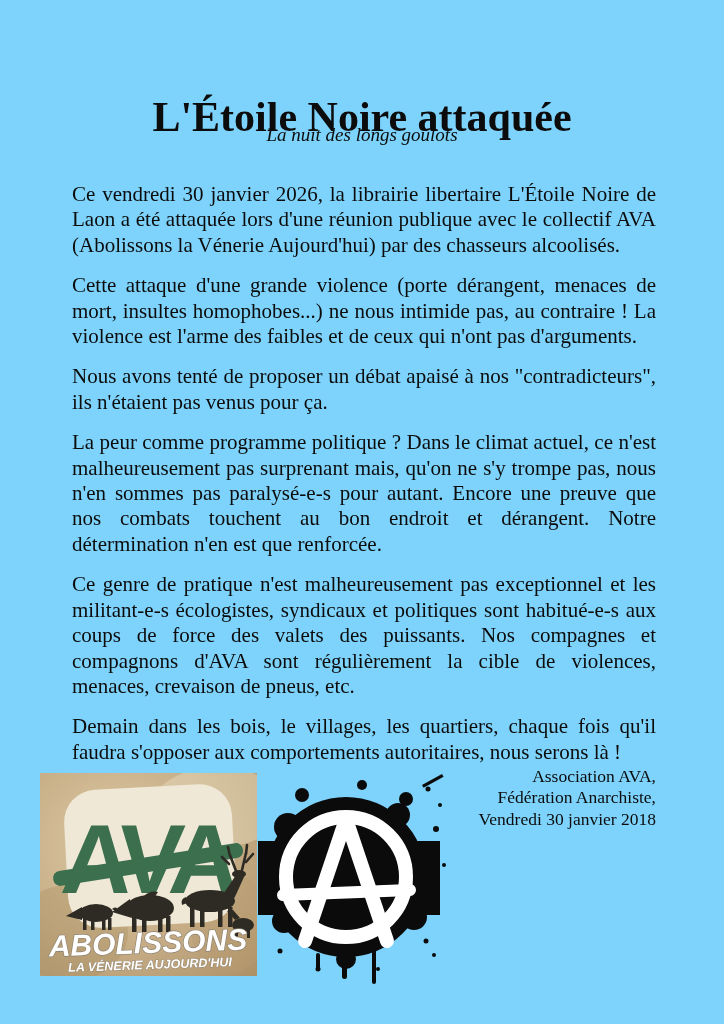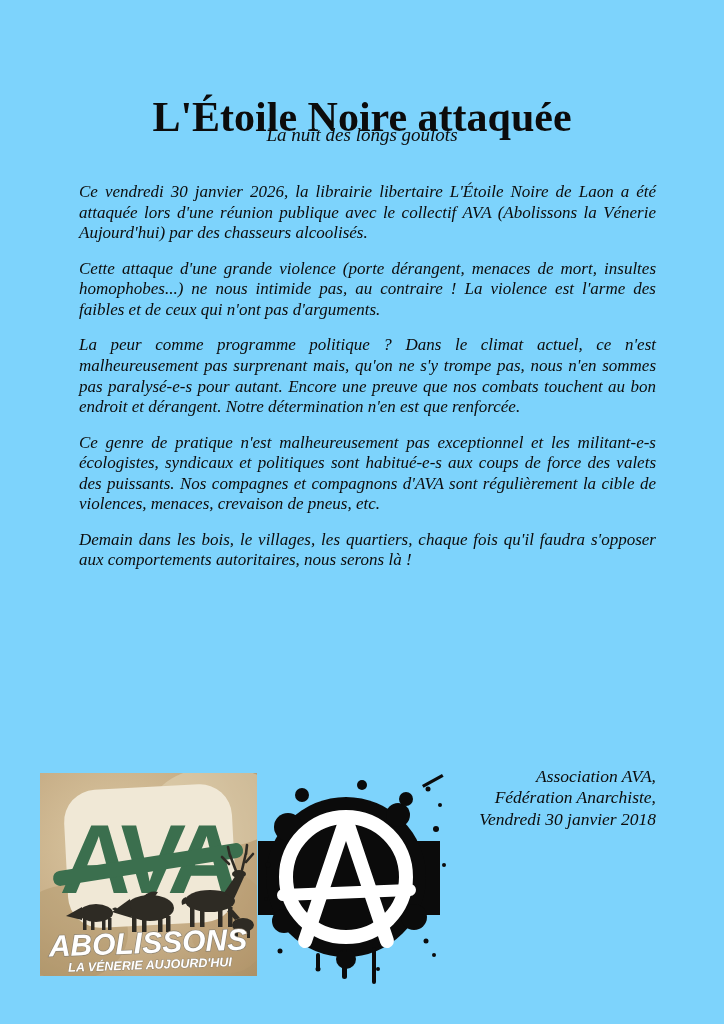--- a/index.html
+++ b/index.html
@@ -23,33 +23,31 @@
   }
   .subtitle {
     position: absolute;
     top: 124px; left: 0; right: 0;
     text-align: center;
     font-style: italic;
     font-size: 19px;
   }
   .content {
     position: absolute;
-    top: 182px; left: 79px; right: 68px;
-    font-size: 17px;
+    top: 182px; left: 72px; right: 68px;
+    font-size: 21px;
     line-height: 1.21;
     text-align: justify;
-    font-style: italic;
   }
   .content p { margin: 0 0 15px 0; }
   .content p.extra-gap { margin-top: 13px; }
   .signature {
     position: absolute;
     top: 766px; right: 68px;
     text-align: right;
-    font-style: italic;
     font-size: 17.5px;
     line-height: 1.22;
   }
   .logo-ava {
     position: absolute;
     left: 40px; top: 773px;
     width: 217px; height: 203px;
   }
   .logo-anarchy {
     position: absolute;
@@ -62,20 +60,21 @@
 <body>
 
 <div class="page">
 
   <h1 class="title">L'Étoile Noire attaquée</h1>
   <div class="subtitle">La nuit des longs goulots</div>
 
   <div class="content">
     <p>Ce vendredi 30 janvier 2026, la librairie libertaire L'Étoile Noire de Laon a été attaquée lors d'une réunion publique avec le collectif AVA (Abolissons la Vénerie Aujourd'hui) par des chasseurs alcoolisés.</p>
     <p>Cette attaque d'une grande violence (porte dérangent, menaces de mort, insultes homophobes...) ne nous intimide pas, au contraire ! La violence est l'arme des faibles et de ceux qui n'ont pas d'arguments.</p>
+    <p>Nous avons tenté de proposer un débat apaisé à nos "contradicteurs", ils n'étaient pas venus pour ça.</p>
     <p>La peur comme programme politique ? Dans le climat actuel, ce n'est malheureusement pas surprenant mais, qu'on ne s'y trompe pas, nous n'en sommes pas paralysé-e-s pour autant. Encore une preuve que nos combats touchent au bon endroit et dérangent. Notre détermination n'en est que renforcée.</p>
     <p>Ce genre de pratique n'est malheureusement pas exceptionnel et les militant-e-s écologistes, syndicaux et politiques sont habitué-e-s aux coups de force des valets des puissants. Nos compagnes et compagnons d'AVA sont régulièrement la cible de violences, menaces, crevaison de pneus, etc.</p>
     <p class="extra-gap">Demain dans les bois, le villages, les quartiers, chaque fois qu'il faudra s'opposer aux comportements autoritaires, nous serons là !</p>
   </div>
 
   <div class="signature">
     <div>Association AVA,</div>
     <div>Fédération Anarchiste,</div>
     <div>Vendredi 30 janvier 2018</div>
   </div>

